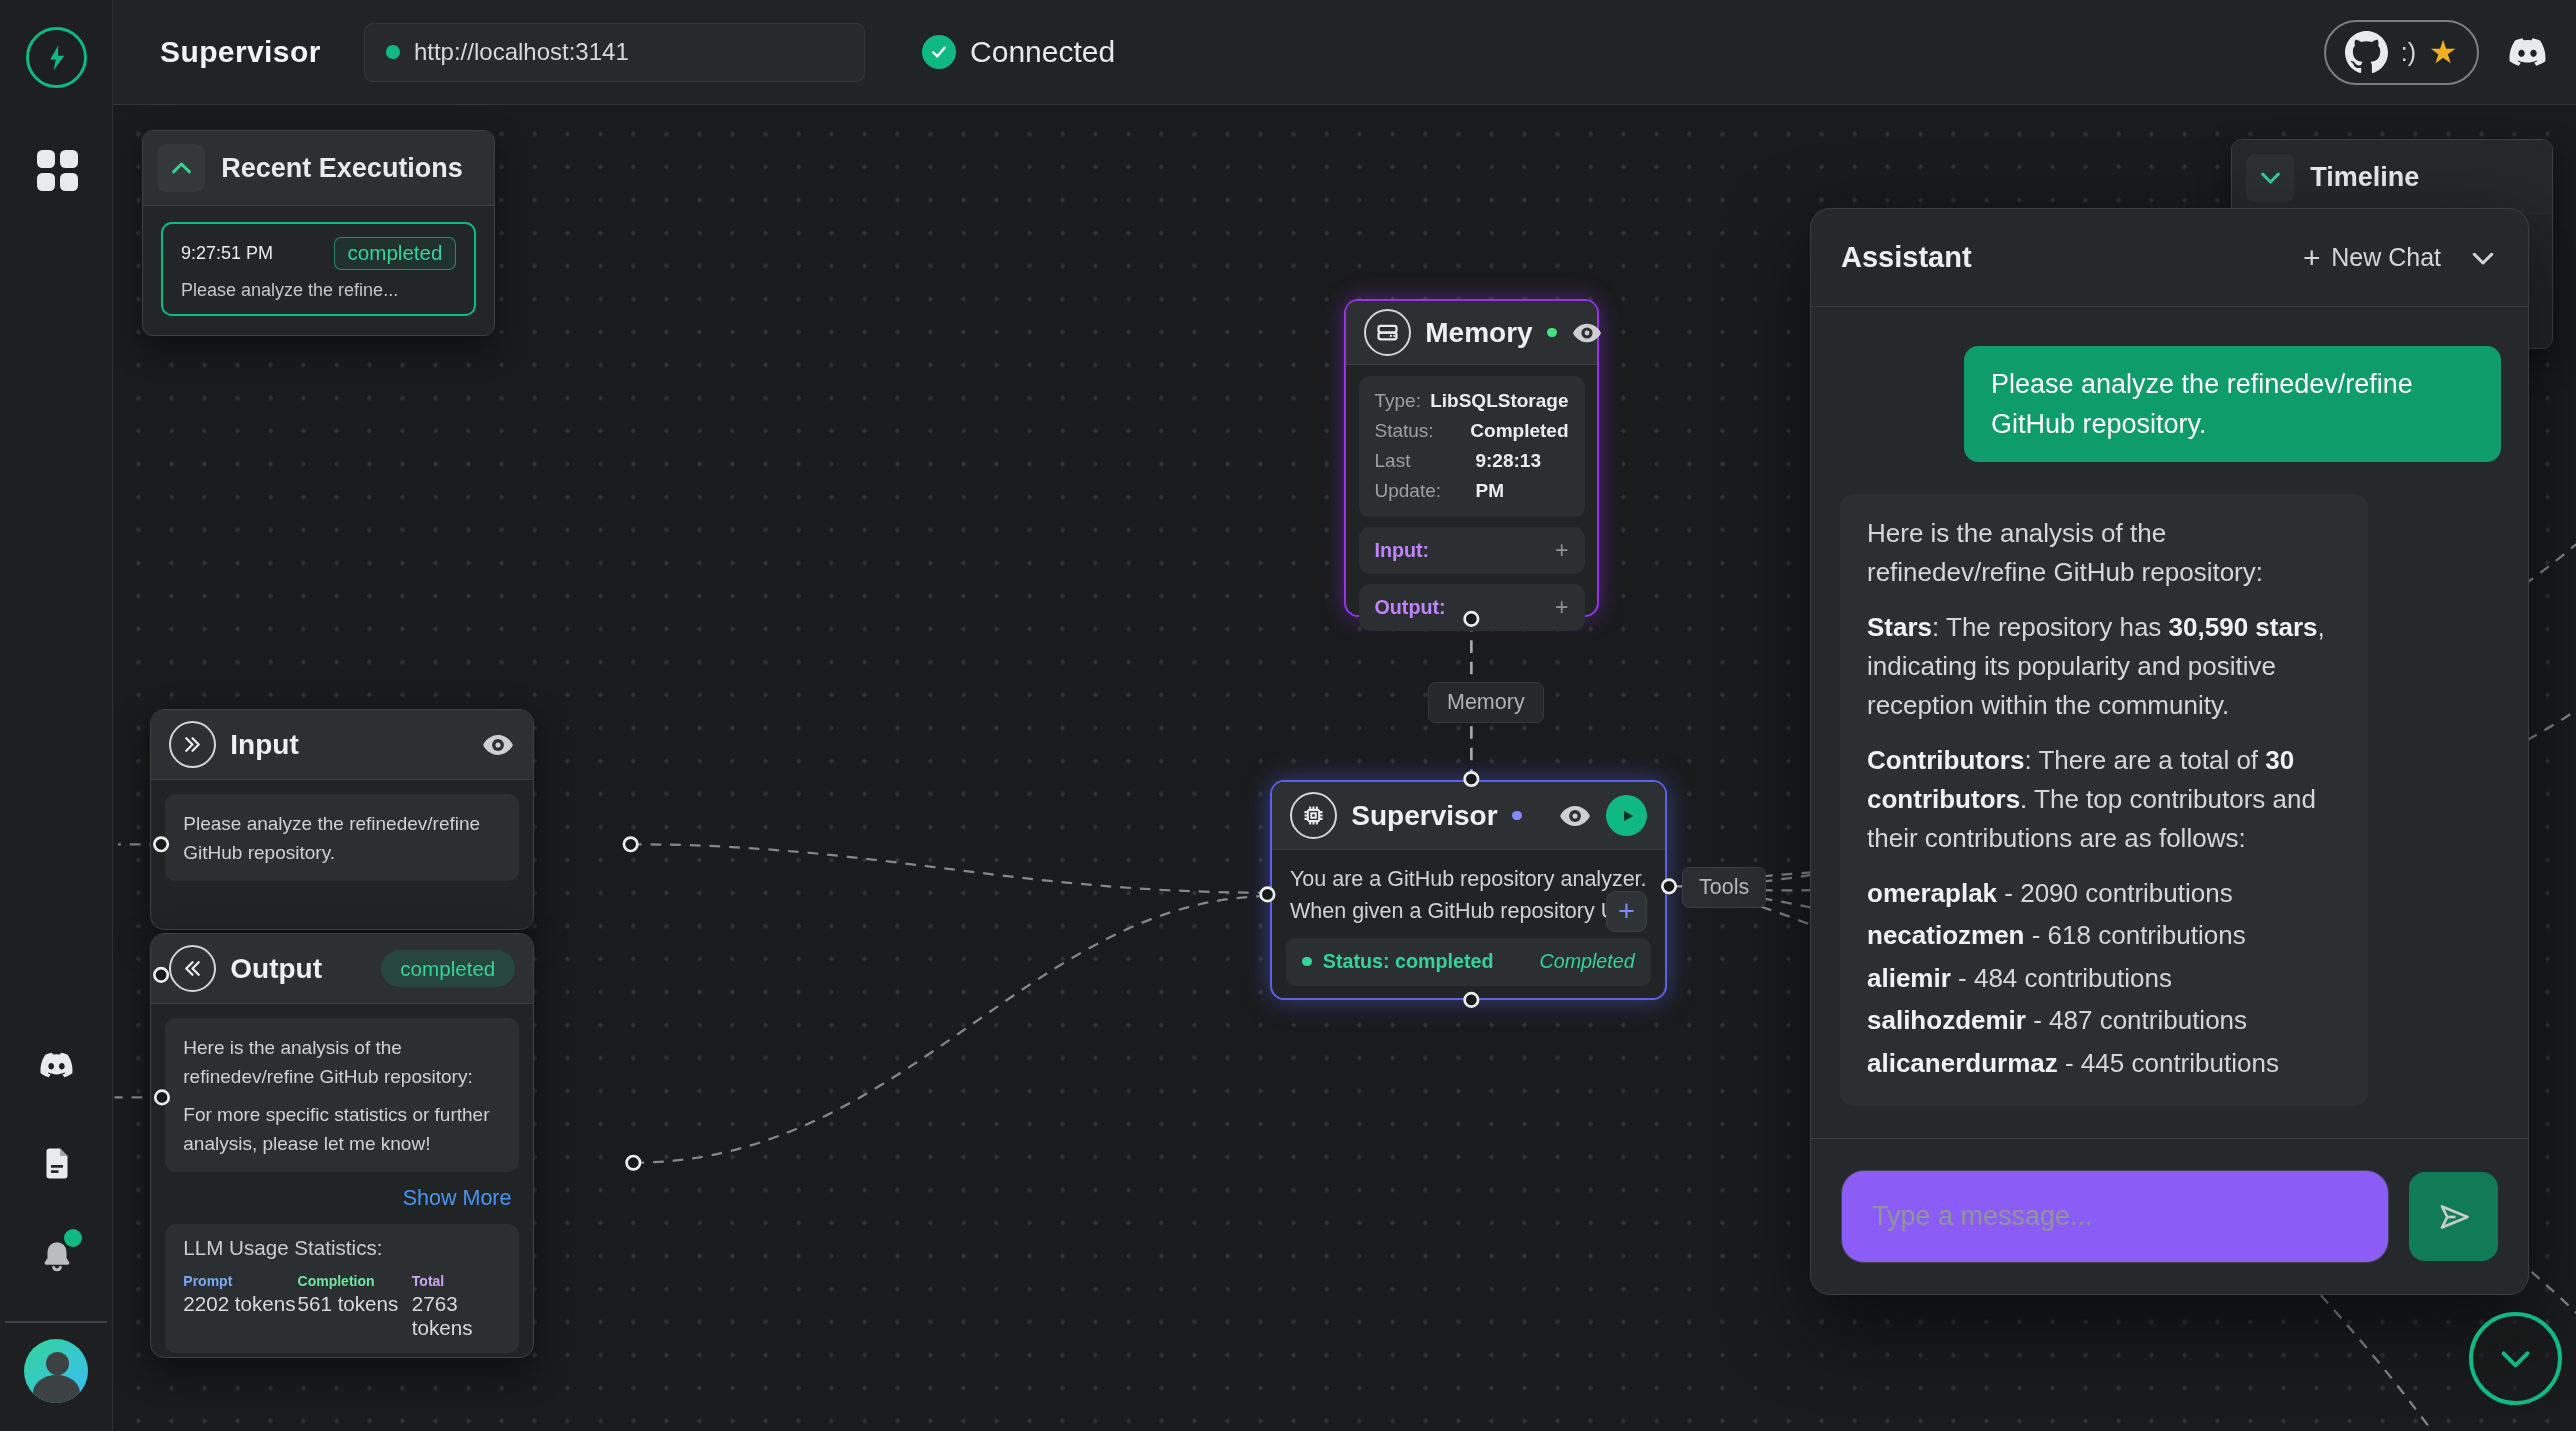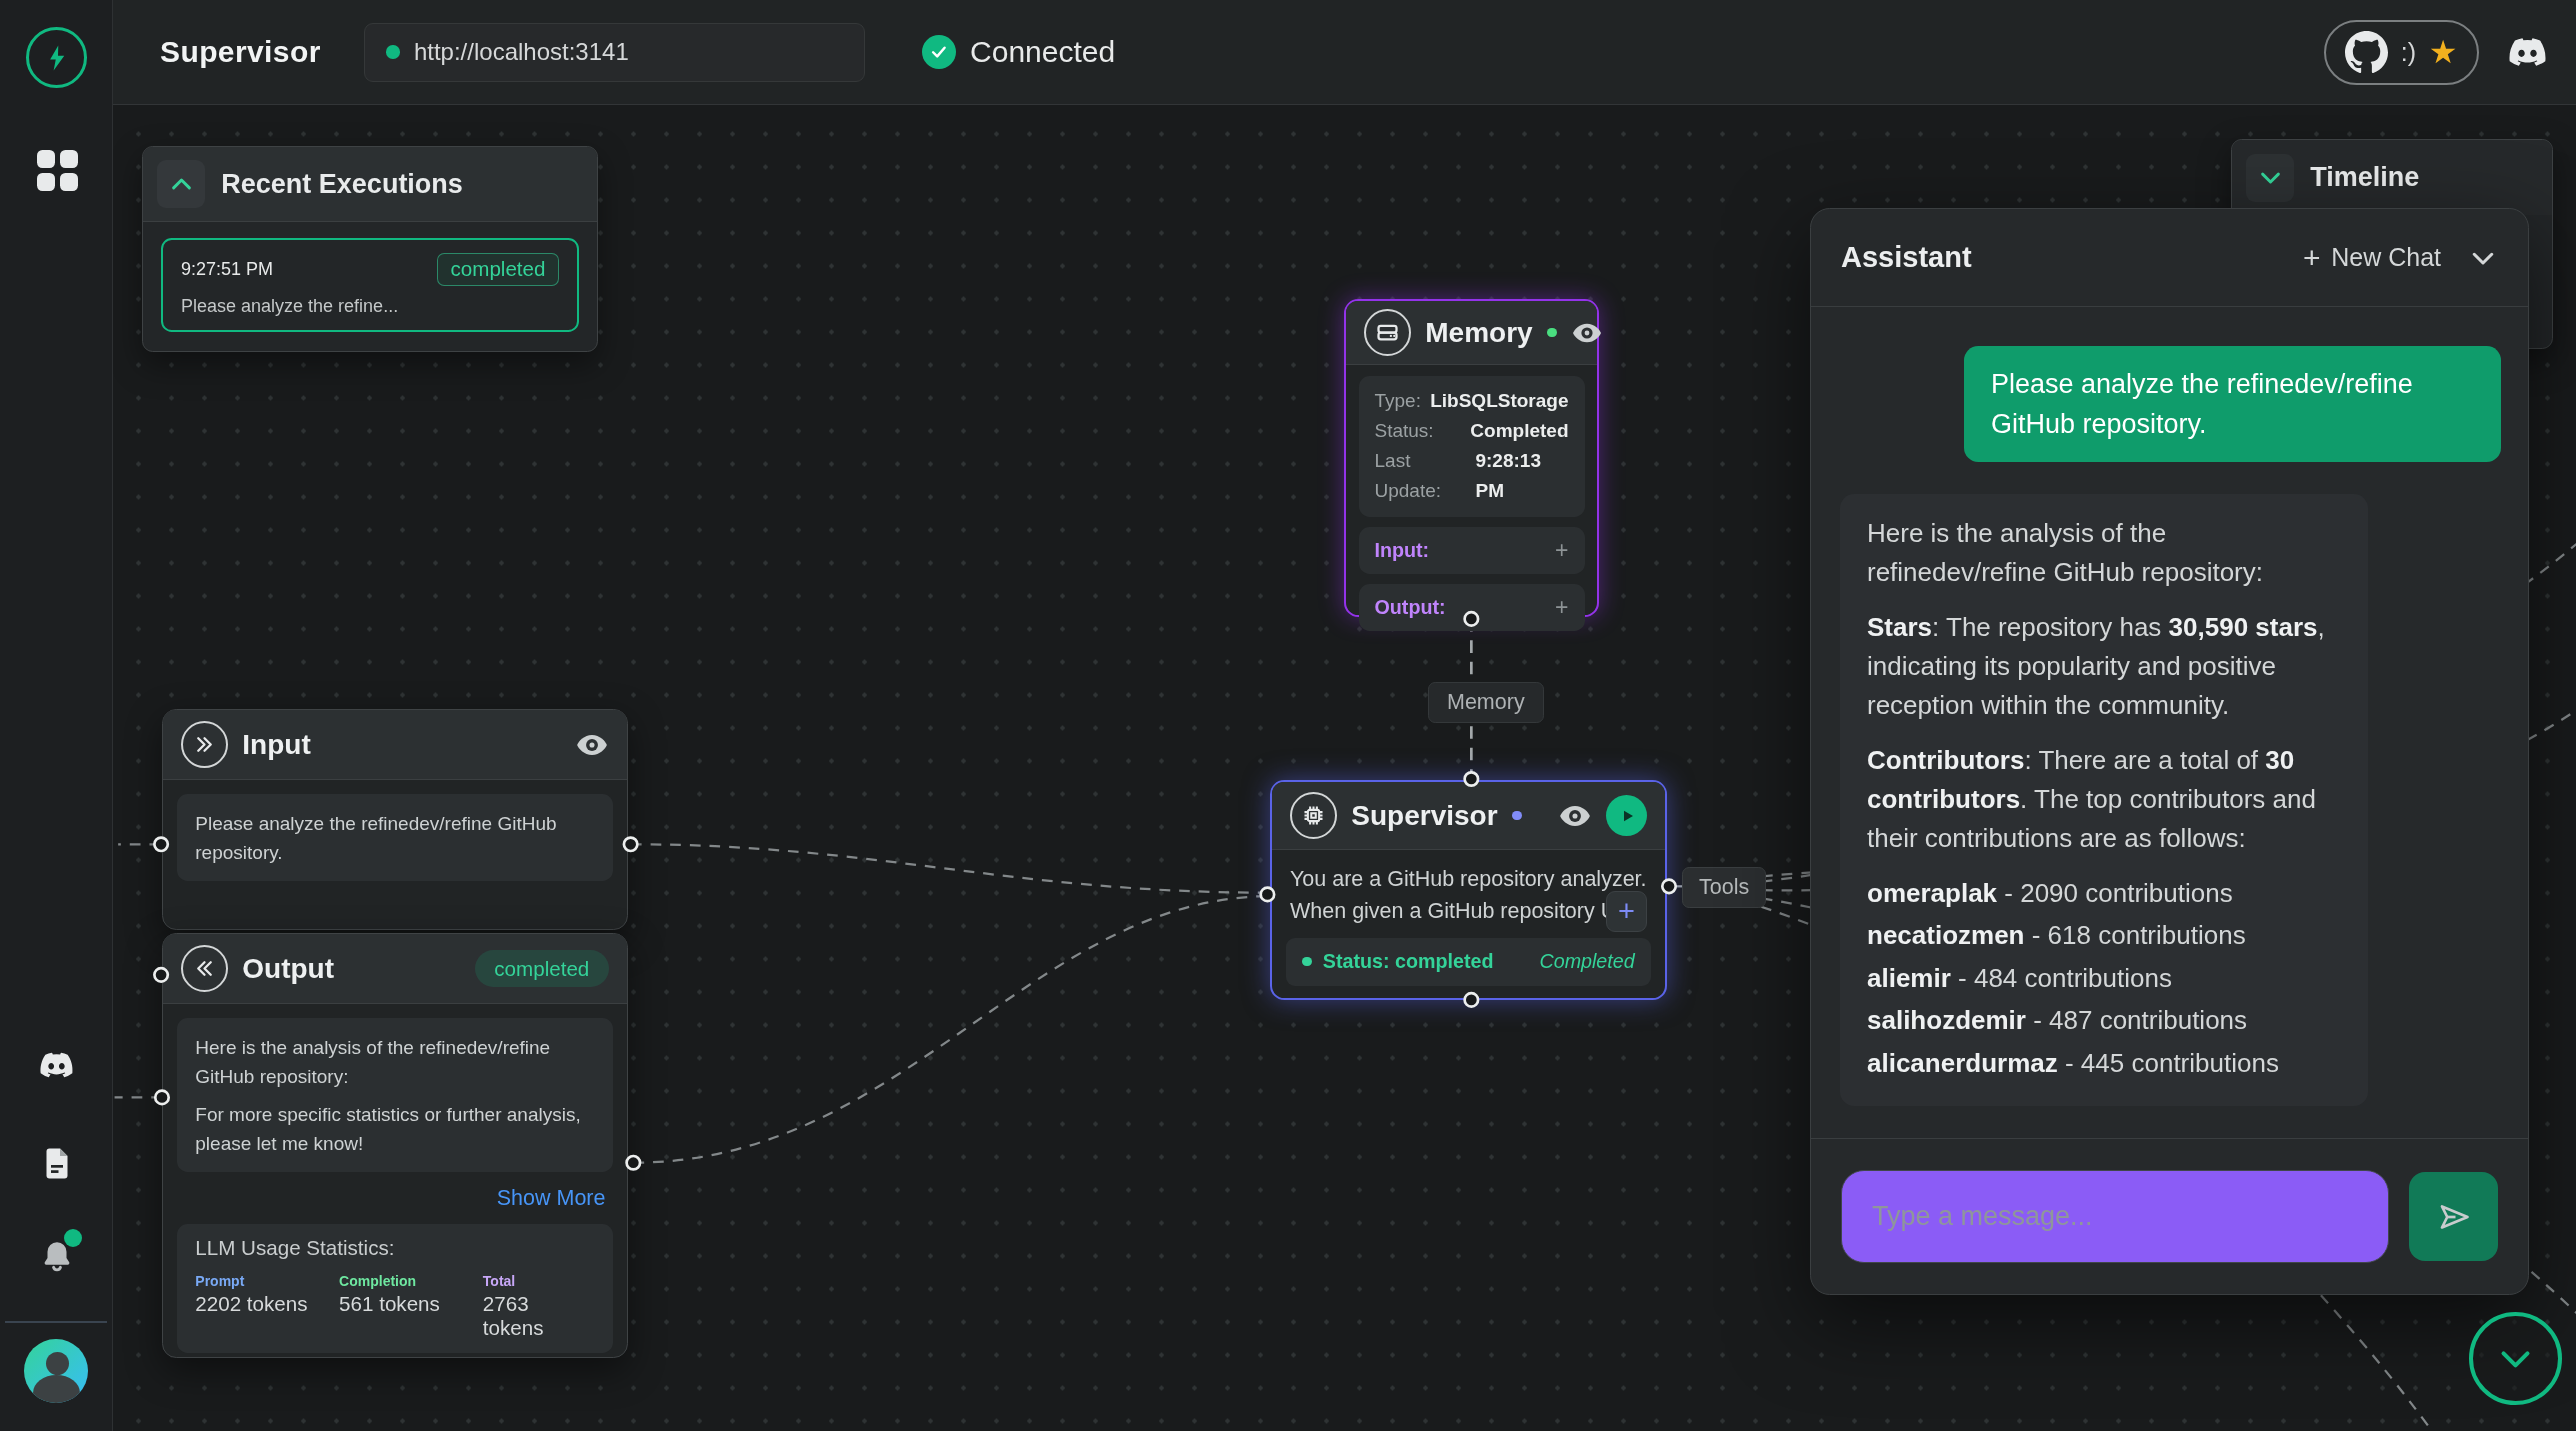--- a/index.html
+++ b/index.html
@@ -52,21 +52,21 @@
   .panel-title { font-size:27px; font-weight:700; color:#e9ebec; }
 
   .node { background:#212425; border-radius:14.3px; z-index:2; box-shadow:0 12.5px 36px rgba(0,0,0,.45); }
   .node-header { display:flex; align-items:center; gap:14.3px; padding:0 18px; background:#2c3032; border-bottom:0.9px solid #3b3f41; border-radius:11.6px 11.6px 0 0; }
   .icon-circle { width:47px; height:47px; border:2.7px solid #d3d6d7; border-radius:50%; color:#e8eaeb; display:flex; align-items:center; justify-content:center; flex:none; font-size:27px; font-weight:700; }
   .node-title { font-size:28px; font-weight:700; color:#eef0f1; }
   .status-dot { width:9.8px; height:9.8px; border-radius:50%; flex:none; }
   .card { background:#2b2f31; border-radius:10.7px; }
 
   
-  .recent { left:142px; top:146px; width:456px; height:206px; }
+  .recent { left:142px; top:130px; width:353px; height:206px; }
   .recent .panel-header { height:75px; }
   .exec-card { margin:16px 18px; border:2.2px solid #10b981; border-radius:10.7px; padding:12.5px 18px; cursor:pointer; }
   .exec-row1 { display:flex; align-items:center; justify-content:space-between; }
   .exec-time { font-size:18px; color:#e8eaea; }
   .exec-badge { font-size:20.6px; color:#34d399; border:1.8px solid rgba(52,211,153,.55); background:rgba(16,185,129,.08); border-radius:7.2px; padding:3.6px 12.5px; }
   .exec-preview { margin-top:10.7px; font-size:18px; color:#c4c8c9; }
 
   
   .memory { left:1344px; top:299px; width:255px; height:318px; border:2.7px solid #9333ea; box-shadow:0 0 25px rgba(147,51,234,.45); }
   .memory .node-header { height:64px; }
@@ -84,21 +84,21 @@
   .header-icons { margin-left:auto; display:flex; align-items:center; gap:14.3px; }
   .play-btn { width:41px; height:41px; border-radius:50%; background:#10b981; border:none; display:flex; align-items:center; justify-content:center; cursor:pointer; }
   .sup-body { padding:12.5px 18px 0; font-size:21.5px; line-height:32px; color:#cfd3d4; height:77px; overflow:hidden; }
   .sup-plus { position:absolute; right:18px; top:109px; width:41px; height:41px; background:#2e3335; border-radius:9px; border:0.9px solid #3c4144; color:#7d8bf5; font-size:29px; display:flex; align-items:center; justify-content:center; cursor:pointer; }
   .sup-status { position:absolute; left:14.3px; right:14.3px; bottom:12.5px; height:48px; background:#2b2f31; border-radius:9px; display:flex; align-items:center; padding:0 16px; }
   .sup-status-left { display:flex; align-items:center; gap:10.7px; color:#34d399; font-size:19.7px; font-weight:600; }
   .sup-status-right { margin-left:auto; color:#34d399; font-size:19.7px; font-style:italic; }
   .tools-label { left:1682px; top:867px; z-index:3; background:#2b2e30; border:0.9px solid #3a3e40; border-radius:7.2px; padding:7.2px 16px; font-size:21.5px; color:#b6babb; }
 
   
-  .io-node { left:162px; width:466px; border:1.3px solid #3f4345; }
+  .io-node { left:150px; width:384px; border:1.3px solid #3f4345; }
   .input-node { top:709px; height:221px; }
   .output-node { top:933px; height:425px; }
   .io-node .node-header { height:70px; }
   .io-card { margin:14.3px; padding:14.3px 18px; font-size:19px; line-height:29px; color:#ced2d3; }
   .io-card p + p { margin-top:9px; }
   .out-badge { margin-left:auto; font-size:20.6px; color:#34d399; background:rgba(16,185,129,.16); border-radius:894px; padding:6.3px 19.7px; }
   .show-more { text-align:right; padding:0 21.5px 5.4px; }
   .show-more a { color:#4795f7; font-size:21.5px; text-decoration:none; cursor:pointer; }
   .llm-card { margin:7.2px 14.3px 0; padding:12.5px 18px; }
   .llm-title { font-size:20.6px; color:#c9cdce; }

